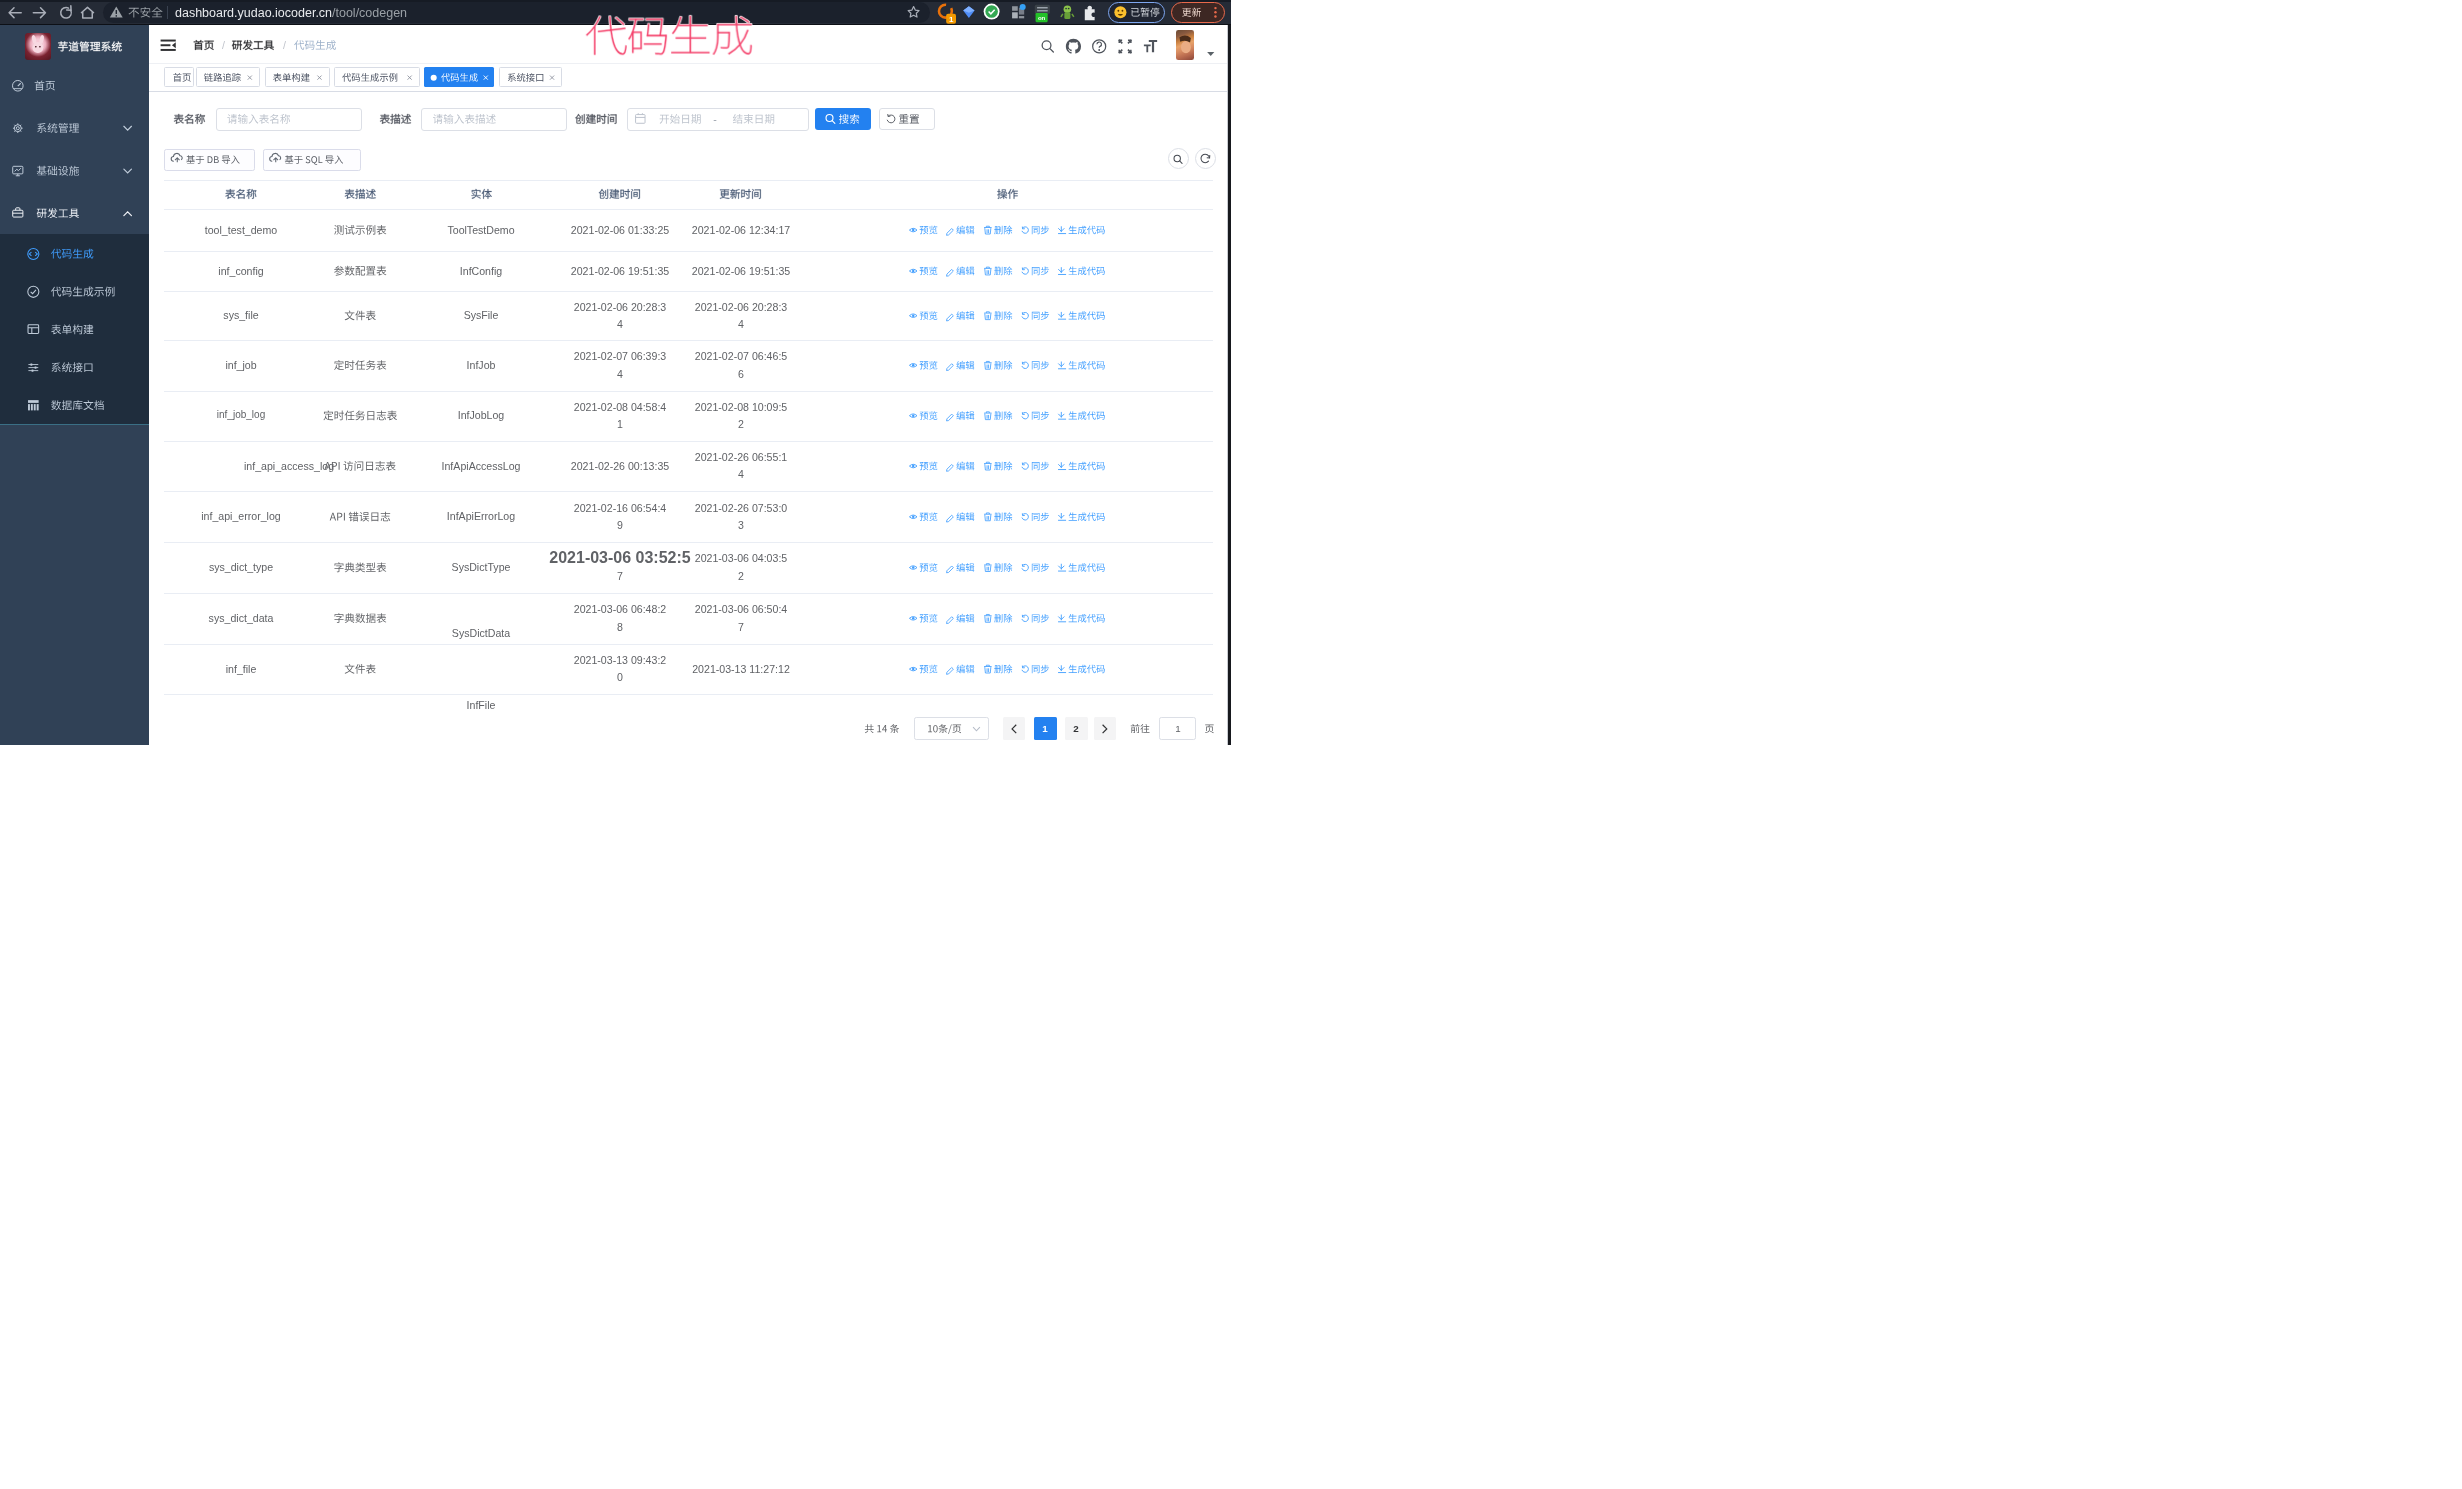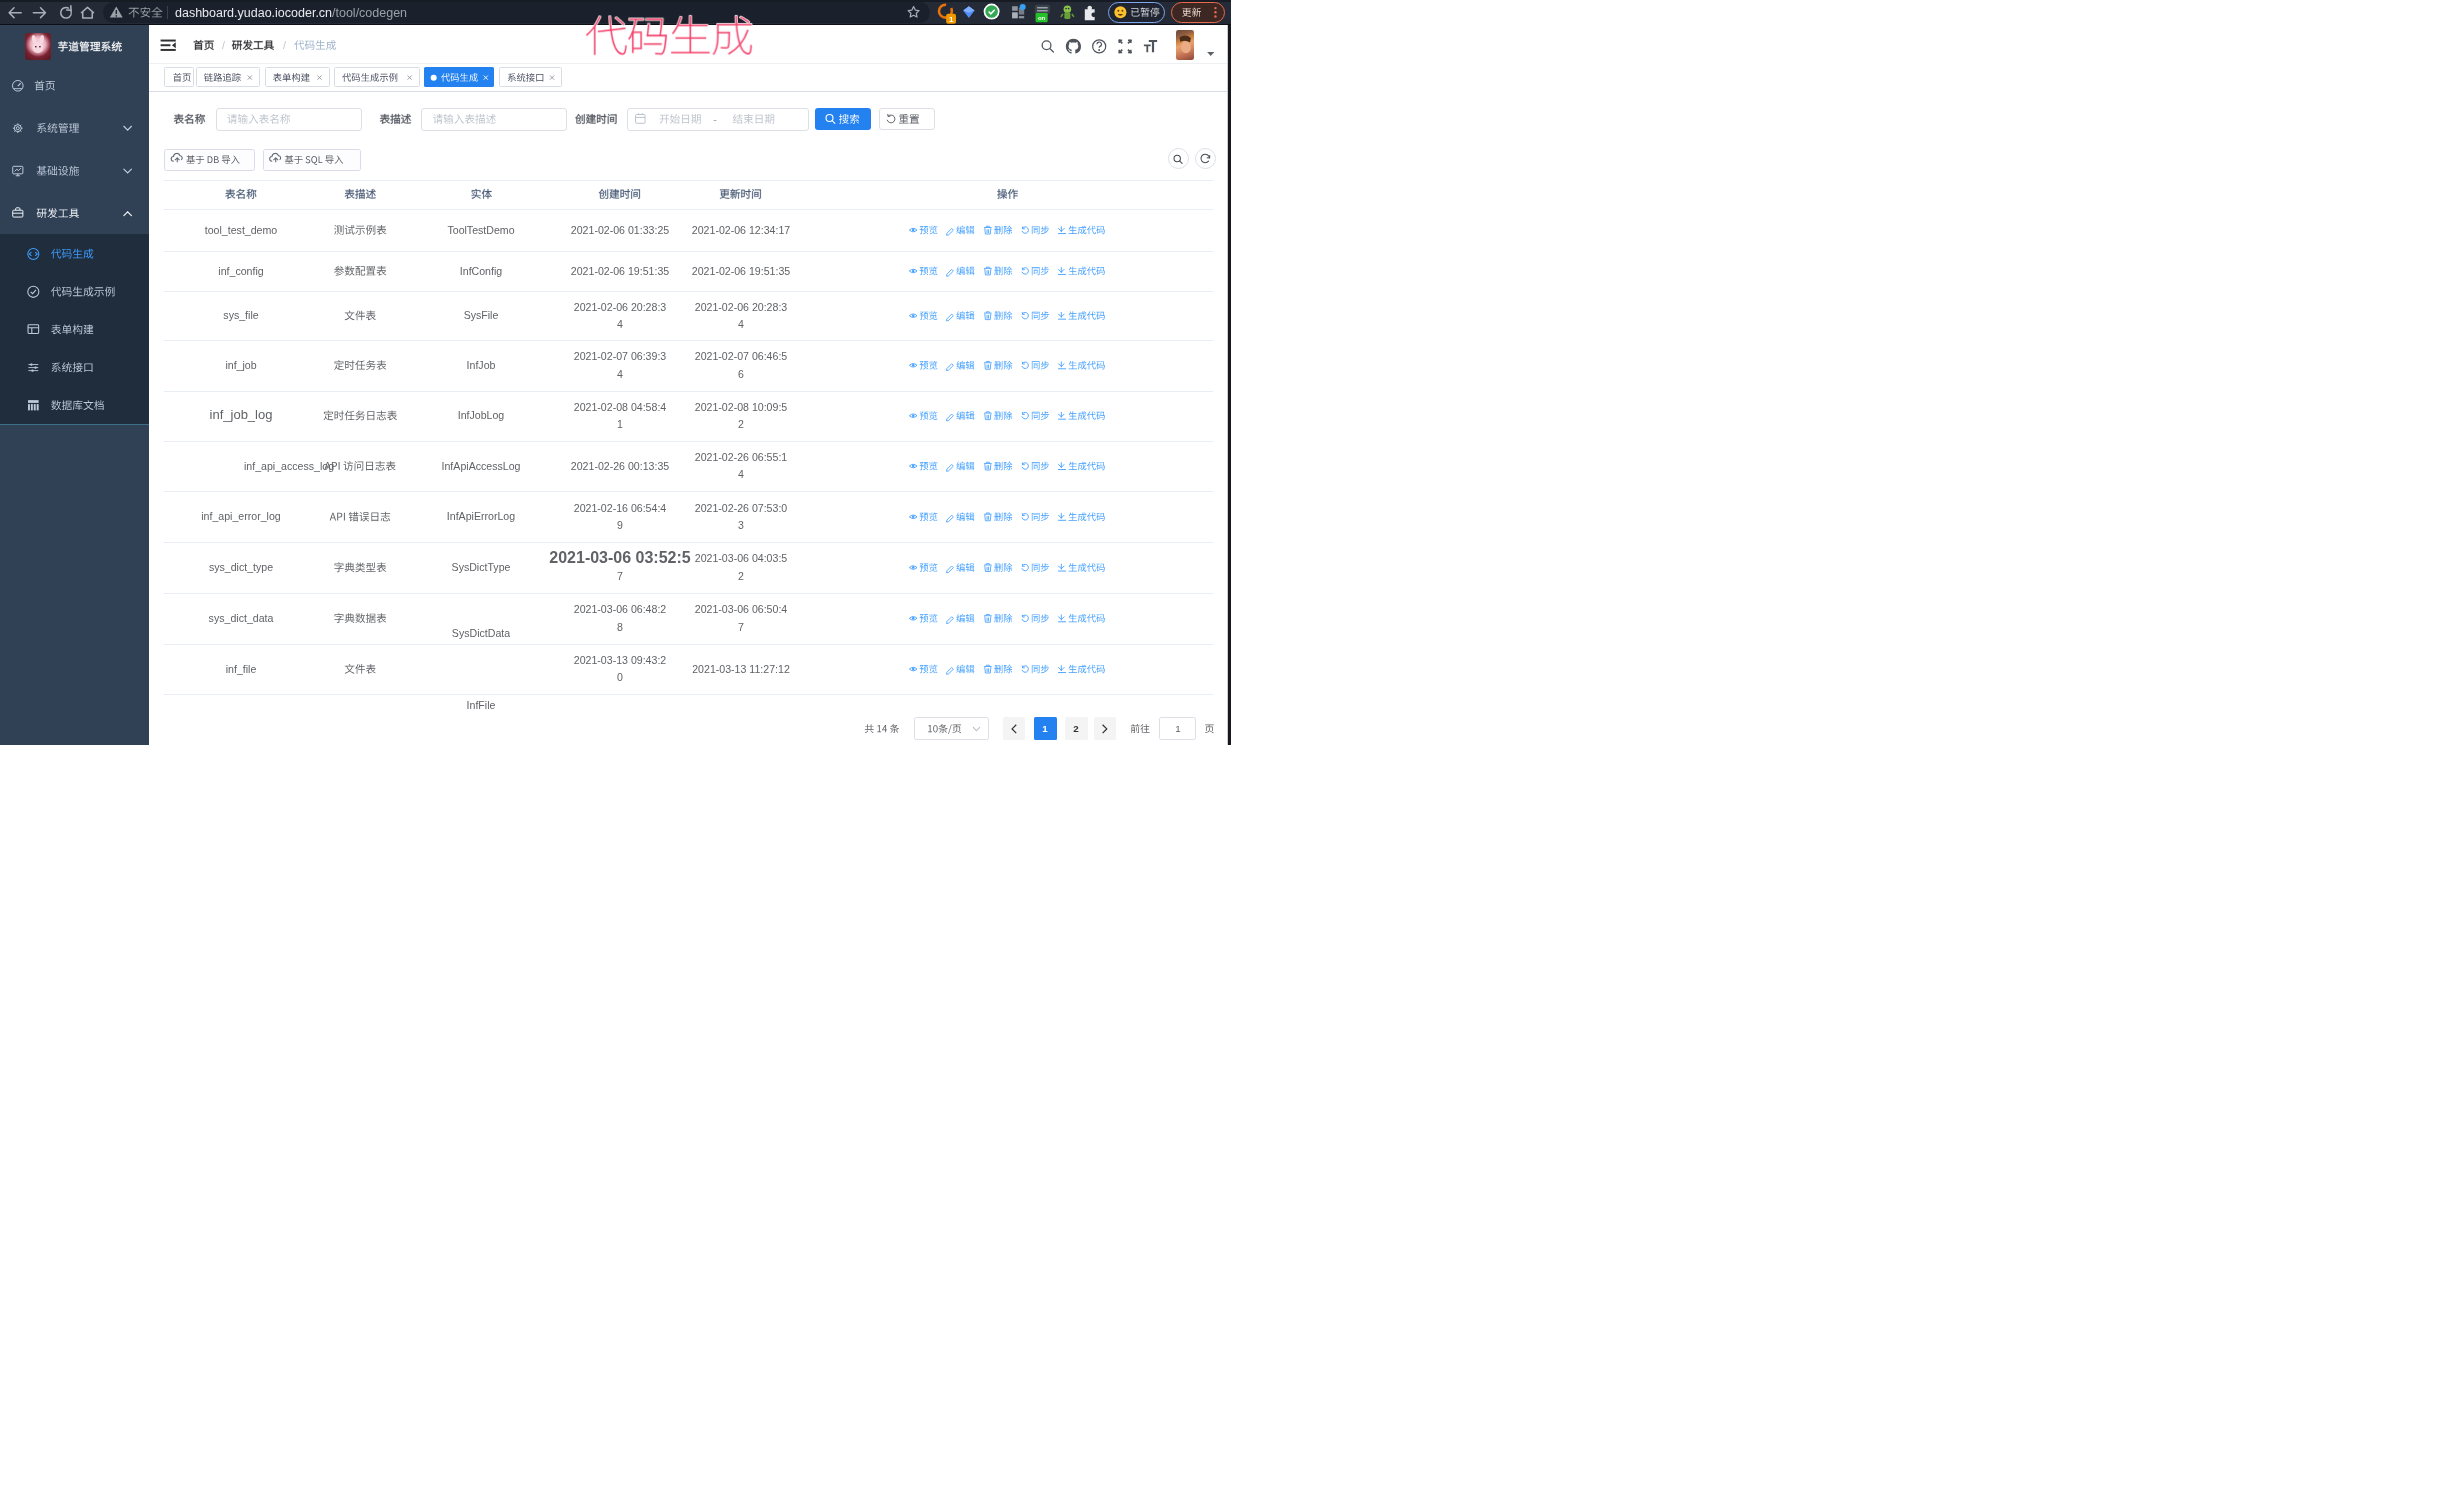--- a/index.html
+++ b/index.html
@@ -61,21 +61,21 @@
 <div style="position:absolute;top:302px;font-family:'Liberation Sans',sans-serif;font-size:10.6px;color:#606266;font-weight:400;line-height:10.6px;white-space:pre;left:620px;transform:translateX(-50%);">2021-02-06 20:28:3</div>
 <div style="position:absolute;top:319px;font-family:'Liberation Sans',sans-serif;font-size:10.6px;color:#606266;font-weight:400;line-height:10.6px;white-space:pre;left:620px;transform:translateX(-50%);">4</div>
 <div style="position:absolute;top:302px;font-family:'Liberation Sans',sans-serif;font-size:10.6px;color:#606266;font-weight:400;line-height:10.6px;white-space:pre;left:741px;transform:translateX(-50%);">2021-02-06 20:28:3</div>
 <div style="position:absolute;top:319px;font-family:'Liberation Sans',sans-serif;font-size:10.6px;color:#606266;font-weight:400;line-height:10.6px;white-space:pre;left:741px;transform:translateX(-50%);">4</div>
 <div style="position:absolute;top:360px;font-family:'Liberation Sans',sans-serif;font-size:10.6px;color:#606266;font-weight:400;line-height:10.6px;white-space:pre;left:241px;transform:translateX(-50%);">inf_job</div>
 <div style="position:absolute;top:360px;font-family:'Liberation Sans',sans-serif;font-size:10.6px;color:#606266;font-weight:400;line-height:10.6px;white-space:pre;left:481px;transform:translateX(-50%);">InfJob</div>
 <div style="position:absolute;top:351px;font-family:'Liberation Sans',sans-serif;font-size:10.6px;color:#606266;font-weight:400;line-height:10.6px;white-space:pre;left:620px;transform:translateX(-50%);">2021-02-07 06:39:3</div>
 <div style="position:absolute;top:369px;font-family:'Liberation Sans',sans-serif;font-size:10.6px;color:#606266;font-weight:400;line-height:10.6px;white-space:pre;left:620px;transform:translateX(-50%);">4</div>
 <div style="position:absolute;top:351px;font-family:'Liberation Sans',sans-serif;font-size:10.6px;color:#606266;font-weight:400;line-height:10.6px;white-space:pre;left:741px;transform:translateX(-50%);">2021-02-07 06:46:5</div>
 <div style="position:absolute;top:369px;font-family:'Liberation Sans',sans-serif;font-size:10.6px;color:#606266;font-weight:400;line-height:10.6px;white-space:pre;left:741px;transform:translateX(-50%);">6</div>
-<div style="position:absolute;top:410px;font-family:'Liberation Sans',sans-serif;font-size:13px;color:#606266;font-weight:400;line-height:10.6px;white-space:pre;left:241px;transform:translateX(-50%);">inf_job_log</div>
+<div style="position:absolute;top:410px;font-family:'Liberation Sans',sans-serif;font-size:10px;color:#606266;font-weight:400;line-height:10.6px;white-space:pre;left:241px;transform:translateX(-50%);">inf_job_log</div>
 <div style="position:absolute;top:410px;font-family:'Liberation Sans',sans-serif;font-size:10.6px;color:#606266;font-weight:400;line-height:10.6px;white-space:pre;left:481px;transform:translateX(-50%);">InfJobLog</div>
 <div style="position:absolute;top:402px;font-family:'Liberation Sans',sans-serif;font-size:10.6px;color:#606266;font-weight:400;line-height:10.6px;white-space:pre;left:620px;transform:translateX(-50%);">2021-02-08 04:58:4</div>
 <div style="position:absolute;top:419px;font-family:'Liberation Sans',sans-serif;font-size:10.6px;color:#606266;font-weight:400;line-height:10.6px;white-space:pre;left:620px;transform:translateX(-50%);">1</div>
 <div style="position:absolute;top:402px;font-family:'Liberation Sans',sans-serif;font-size:10.6px;color:#606266;font-weight:400;line-height:10.6px;white-space:pre;left:741px;transform:translateX(-50%);">2021-02-08 10:09:5</div>
 <div style="position:absolute;top:419px;font-family:'Liberation Sans',sans-serif;font-size:10.6px;color:#606266;font-weight:400;line-height:10.6px;white-space:pre;left:741px;transform:translateX(-50%);">2</div>
 <div style="position:absolute;top:461px;font-family:'Liberation Sans',sans-serif;font-size:10.6px;color:#606266;font-weight:400;line-height:10.6px;white-space:pre;left:241px;transform:translateX(-50%);margin-left:48px;">inf_api_access_log</div>
 <div style="position:absolute;top:461px;font-family:'Liberation Sans',sans-serif;font-size:10.6px;color:#606266;font-weight:400;line-height:10.6px;white-space:pre;left:481px;transform:translateX(-50%);">InfApiAccessLog</div>
 <div style="position:absolute;top:461px;font-family:'Liberation Sans',sans-serif;font-size:10.6px;color:#606266;font-weight:400;line-height:10.6px;white-space:pre;left:620px;transform:translateX(-50%);">2021-02-26 00:13:35</div>
 <div style="position:absolute;top:452px;font-family:'Liberation Sans',sans-serif;font-size:10.6px;color:#606266;font-weight:400;line-height:10.6px;white-space:pre;left:741px;transform:translateX(-50%);">2021-02-26 06:55:1</div>
 <div style="position:absolute;top:469px;font-family:'Liberation Sans',sans-serif;font-size:10.6px;color:#606266;font-weight:400;line-height:10.6px;white-space:pre;left:741px;transform:translateX(-50%);">4</div>

